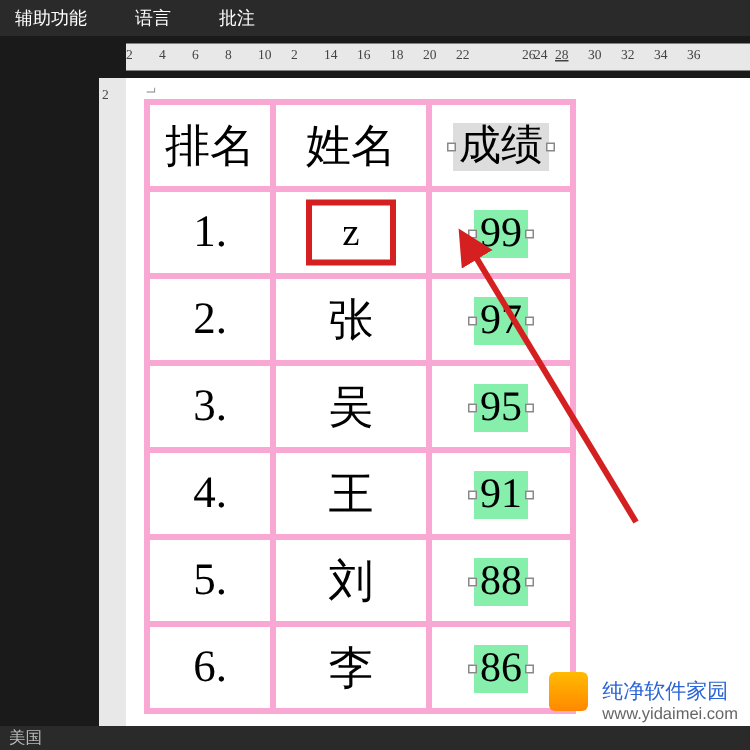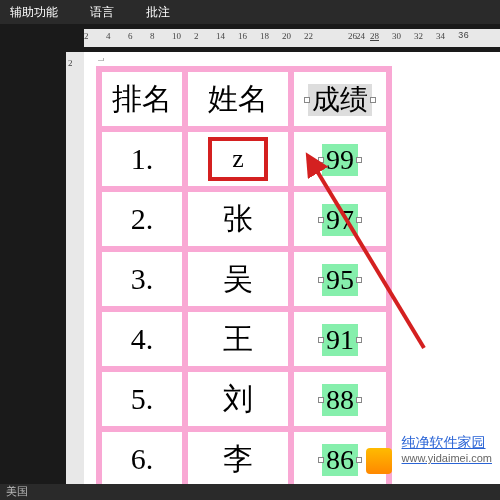--- a/index.html
+++ b/index.html
@@ -80,21 +80,21 @@
     font-size: 12px;
     color: #888;
   }
   .corner-mark.tl { top: 2px; left: 6px; transform: rotate(180deg);}
   table.main-table {
     border-collapse: collapse;
     margin-left: 12px;
     margin-top: 8px;
   }
   table.main-table td, table.main-table th {
-    border: 6px solid #f9a8d4;
+    border: 4px solid #f9a8d4;
     padding: 0;
     text-align: center;
     font-size: 30px;
     vertical-align: middle;
     height: 54px;
   }
   th { font-weight: normal; }
   .col-rank { width: 80px; }
   .col-name { width: 100px; }
   .col-score { width: 92px; }
@@ -126,25 +126,24 @@
   svg.arrow {
     position:absolute;
     left: 220px;
     top: 106px;
     overflow:visible;
     pointer-events:none;
   }
   .watermark {
     position:absolute;
     right:8px;
-    bottom:36px;
+    bottom:18px;
     font-size:14px;
     color:#2a64d6;
     font-family: sans-serif;
-    text-decoration: underline;
   }
   .watermark .url { font-size:11px; color:#666; display:block; text-align:center;}
   .wm-icon {
     position:absolute;
     right:108px;
     bottom:26px;
     width:26px;height:26px;
     background:linear-gradient(#fb0,#f80);
     border-radius:4px;
   }
@@ -180,21 +179,21 @@
       <span class="tick" style="left: 154px;">16</span>
       <span class="tick" style="left: 176px;">18</span>
       <span class="tick" style="left: 198px;">20</span>
       <span class="tick" style="left: 220px;">22</span>
       <span class="tick" style="left: 227px; margin-left: 45px;">24</span>
       <span class="tick" style="left: 264px;">26</span>
       <span class="tick" style="left: 286px; text-decoration: underline;">28</span>
       <span class="tick" style="left: 308px;">30</span>
       <span class="tick" style="left: 330px;">32</span>
       <span class="tick" style="left: 352px;">34</span>
-      <span class="tick" style="left: 374px; font-family: Liberation Mono, monospace;">36</span>
+      <span class="tick" style="left: 374px;">36</span>
       <span class="tick" style="left: 396px; margin-left: 38px;">38</span>
     </div>
 </div>
 
 <div class="side-and-doc">
   <div class="gutter-dark"></div>
   <div class="ruler-v" id="vruler">
       <span class="vtick" style="top: 6px;">2</span>
     </div>
   <div class="doc-page">

